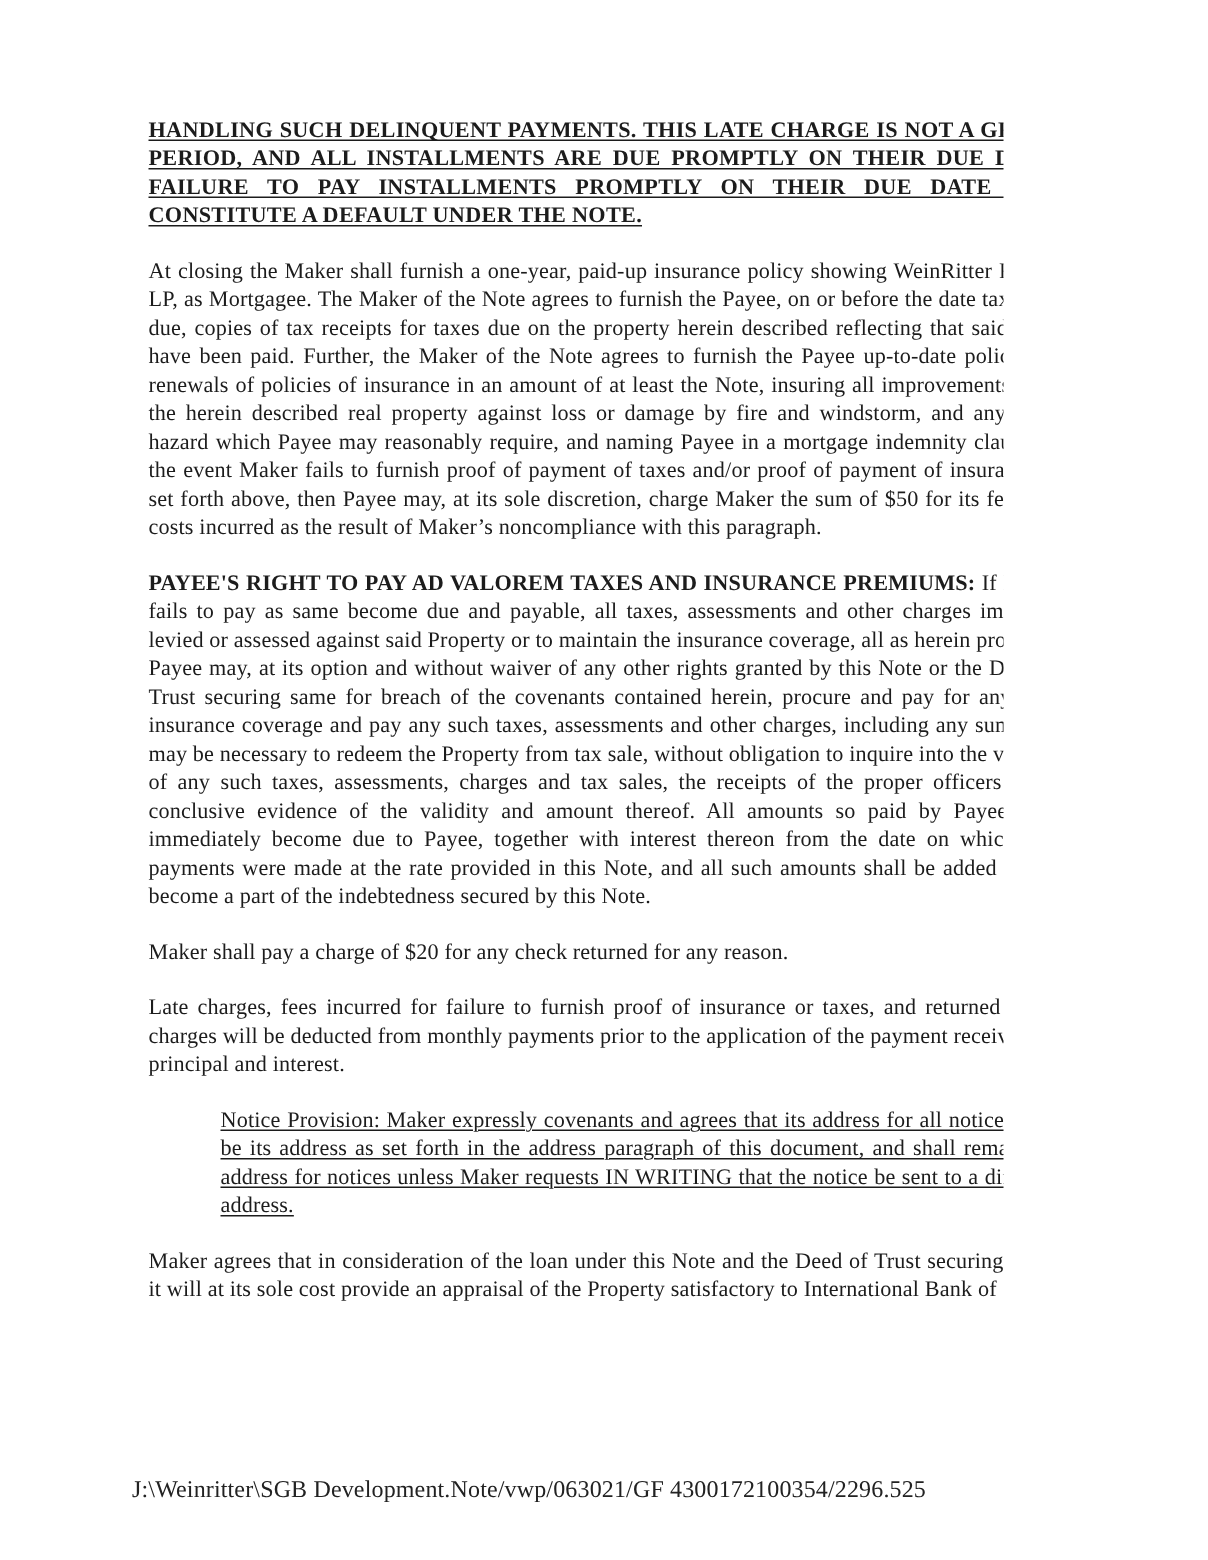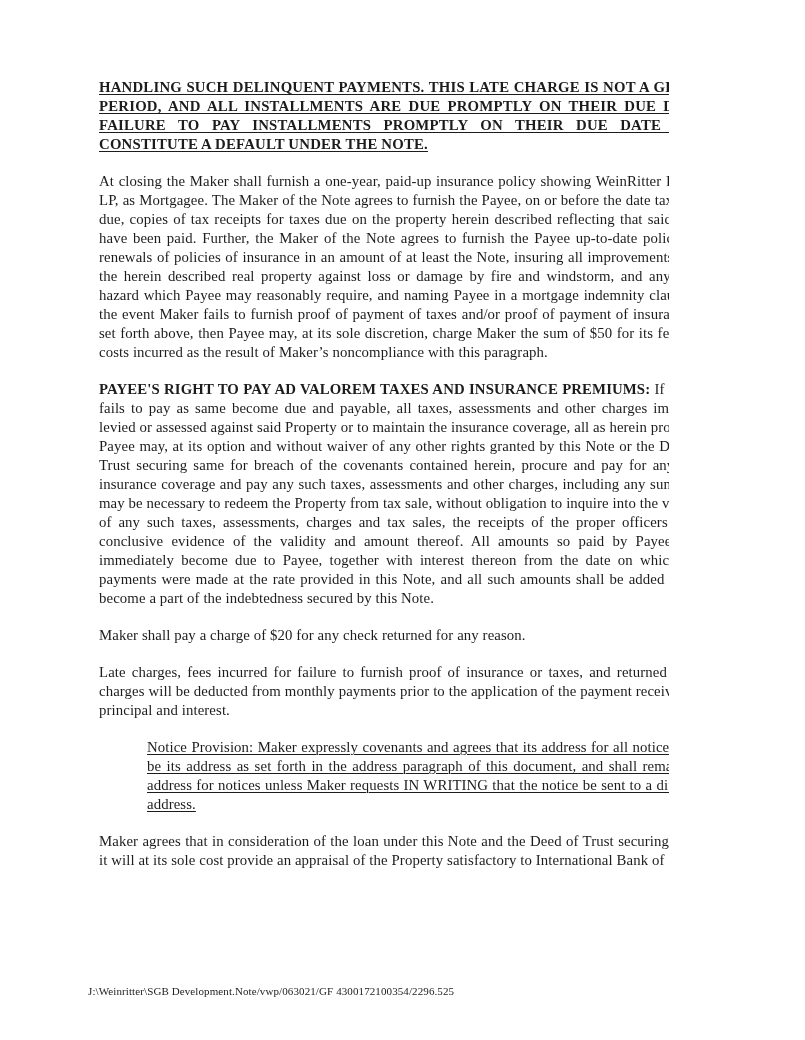--- a/index.html
+++ b/index.html
@@ -48,21 +48,21 @@
     text-underline-offset: 2px;
     margin-left: 48px;
   }
   p.caps-block {
     letter-spacing: 0.1px;
   }
   .footer-ref {
     position: absolute;
     left: 88px;
     top: 985px;
-    font-size: 11px;
+    font-size: 16px;
     color: #222222;
     letter-spacing: 0.1px;
     white-space: nowrap;
   }
   .page-number {
     position: absolute;
     left: 682px;
     top: 980px;
     font-size: 13px;
     color: #1c1c1c;

